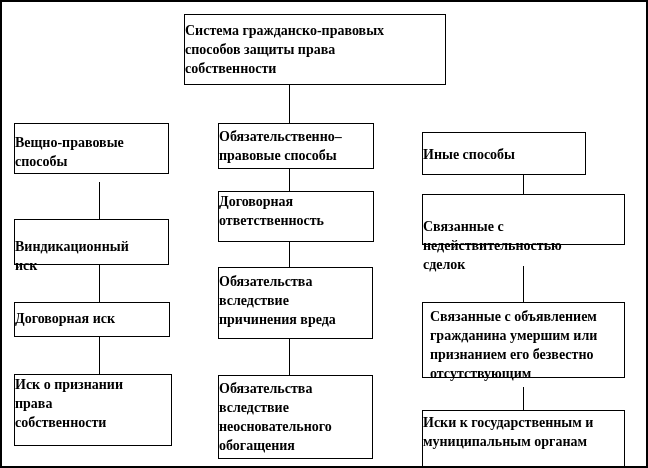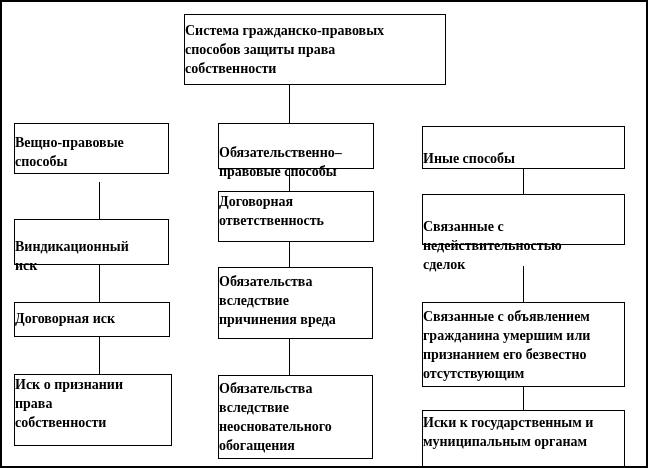--- a/index.html
+++ b/index.html
@@ -48,37 +48,37 @@
 
   <div class="box" style="left:12px; top:121px; width:155px; height:51px; padding-top:9px;">Вещно-правовые
 способы</div>
   <div class="box" style="left:12px; top:217px; width:155px; height:46px; padding-top:17px;">Виндикационный
 иск</div>
   <div class="box" style="left:12px; top:300px; width:156px; height:35px; padding-top:6px;">Договорная иск</div>
   <div class="box" style="left:12px; top:372px; width:158px; height:72px; padding-top:0;">Иск о признании
 права
 собственности</div>
 
-  <div class="box" style="left:216px; top:121px; width:156px; height:46px; padding-top:19px;">Обязательственно–
+  <div class="box" style="left:216px; top:121px; width:156px; height:46px; padding-top:3px;">Обязательственно–
 правовые способы</div>
   <div class="box" style="left:216px; top:189px; width:156px; height:51px; ">Договорная
 ответственность</div>
   <div class="box" style="left:216px; top:265px; width:155px; height:72px; padding-top:4px;">Обязательства
 вследствие
 причинения вреда</div>
   <div class="box" style="left:216px; top:373px; width:155px; height:84px; padding-top:3px;">Обязательства
 вследствие
 неосновательного
 обогащения</div>
 
-  <div class="box" style="left:420px; top:124px; width:203px; height:43px; padding-top:22px;">Иные способы</div>
+  <div class="box" style="left:420px; top:130px; width:164px; height:43px; padding-top:12px;">Иные способы</div>
   <div class="box" style="left:420px; top:192px; width:203px; height:51px; padding-top:22px;">Связанные с
 недействительностью
 сделок</div>
-  <div class="box" style="left:420px; top:300px; width:203px; height:85px; padding-top:4px;">Связанные с объявлением
+  <div class="box" style="left:420px; top:300px; width:203px; height:76px; padding-top:4px;padding-left:7px;">Связанные с объявлением
 гражданина умершим или
 признанием его безвестно
 отсутствующим</div>
   <div class="box" style="left:420px; top:408px; width:203px; height:65px; padding-top:2px;">Иски к государственным и
 муниципальным органам</div>
 
   <div class="connector" style="left:287px; top:83px;  height:38px;"></div>
   <div class="connector" style="left:97px;  top:180px; height:37px;"></div>
   <div class="connector" style="left:97px;  top:263px; height:37px;"></div>
   <div class="connector" style="left:97px;  top:335px; height:37px;"></div>

